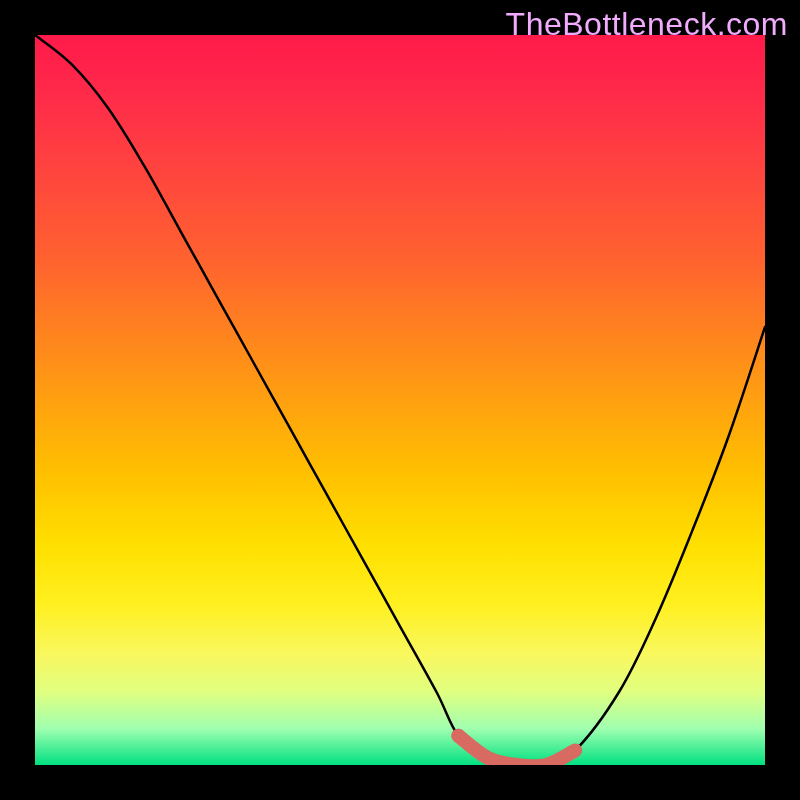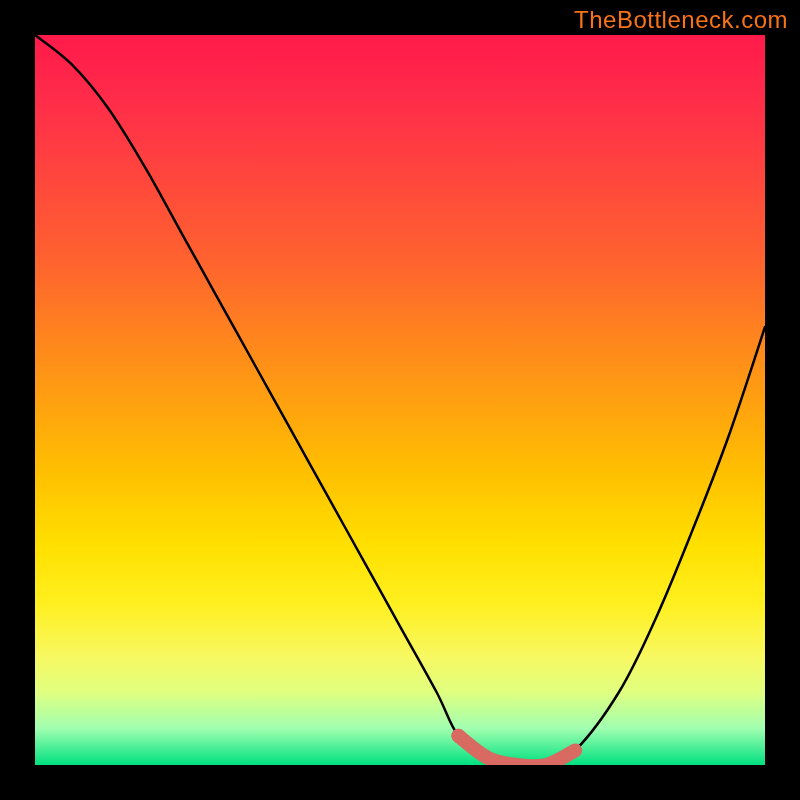--- a/index.html
+++ b/index.html
@@ -8,22 +8,22 @@
     width: 800px;
     height: 800px;
     background: #000;
     position: relative;
   }
   .watermark {
     position: absolute;
     top: 6px;
     right: 12px;
     font-family: Arial, sans-serif;
-    font-size: 24px;
-    color: #f97316;
+    font-size: 32px;
+    color: #f0abfc;
     letter-spacing: 0.5px;
     z-index: 10;
   }
   .plot {
     position: absolute;
     left: 35px;
     top: 35px;
     width: 730px;
     height: 730px;
   }

